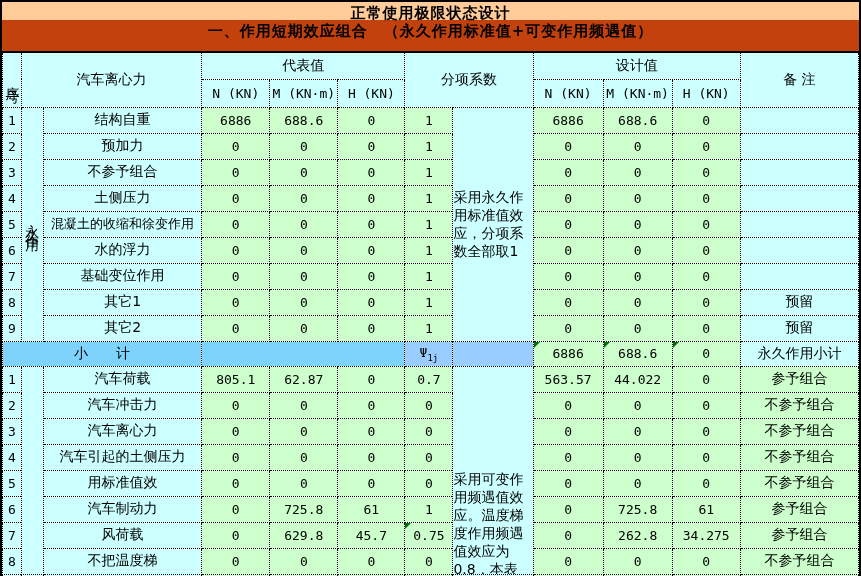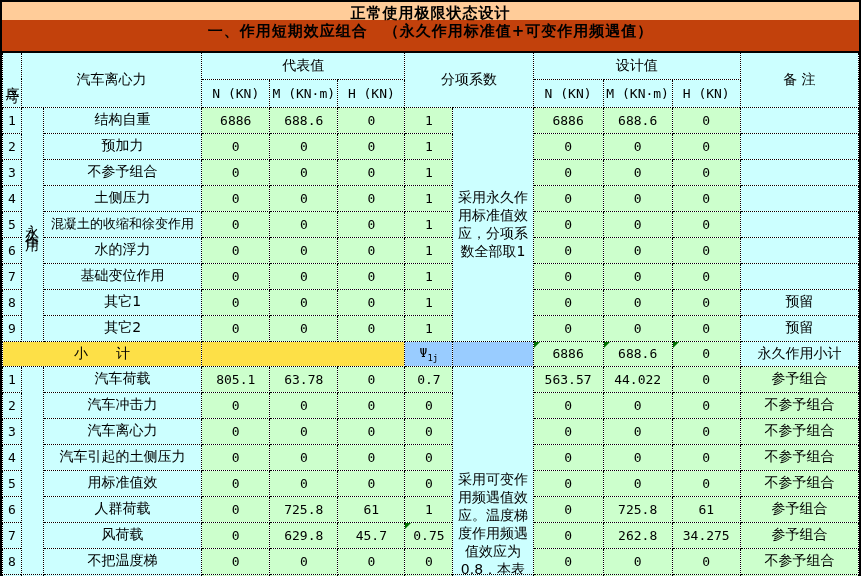--- a/index.html
+++ b/index.html
@@ -8,27 +8,27 @@
   .bar{width:100%;text-align:center;font-weight:bold;font-size:15px;letter-spacing:1px;}
   .bar-title{background:#FFCC99;height:18px;line-height:23px;}
   .bar-sub{background:#c2410c;height:31px;line-height:22px;}
   table{border-collapse:collapse;table-layout:fixed;width:857px;border-top:2px solid #000;}
   td{border:1px dotted #000;padding:0;text-align:center;vertical-align:middle;
      font-size:14px;overflow:hidden;white-space:nowrap;}
   tr.hr1{height:27px;} tr.hr2{height:28px;}
   tr.row{height:26px;} tr.subrow{height:25px;}
   .cyan{background:#CCFFFF;}
   .green{background:#CCFFCC;}
-  .lblue{background:#fde047;}
+  .lblue{background:#7dd3fc;}
   .sel{background:#99CCFF;}
   .num{font-family:"DejaVu Sans Mono",monospace;font-size:13px;}
   .vert{writing-mode:vertical-rl;text-orientation:upright;display:inline-block;
         letter-spacing:5px;font-size:14px;line-height:20px;}
   .vbottom{vertical-align:bottom;}
-  .notetext{white-space:pre-line;font-size:14px;line-height:18px;text-align:center;}
+  .notetext{white-space:pre-line;font-size:14px;line-height:18px;text-align:left;}
   .push-down{position:relative;top:22px;}
   .tri{position:relative;}
   .tri::before{content:"";position:absolute;top:0;left:0;width:0;height:0;
         border-top:6px solid #007000;border-right:6px solid transparent;}
   sub{font-size:9px;}
 </style>
 </head>
 <body>
 
 <div class="sheet">
@@ -194,21 +194,21 @@
       <td class="green num tri">688.6</td>
       <td class="green num tri">0</td>
       <td class="cyan">永久作用小计</td>
     </tr>
 
     <tr class="row">
       <td class="cyan num">1</td>
       <td rowspan="8" class="cyan vbottom"><span class="vert push-down">可变作用</span></td>
       <td class="cyan">汽车荷载</td>
       <td class="green num">805.1</td>
-      <td class="green num">63.78</td>
+      <td class="green num">62.87</td>
       <td class="green num">0</td>
       <td class="green num">0.7</td>
       <td rowspan="8" class="cyan vbottom">
             <div class="notetext push-down">采用可变作
 用频遇值效
 应。温度梯
 度作用频遇
 值效应为
 0.8，本表
 不把温度梯</div>
@@ -261,21 +261,21 @@
       <td class="green num">0</td>
       <td class="green num">0</td>
       <td class="green num">0</td>
       <td class="green num">0</td>
       <td class="green num">0</td>
       <td class="green num">0</td>
       <td class="green">不参予组合</td>
     </tr>
     <tr class="row">
       <td class="cyan num">6</td>
-      <td class="cyan">人群荷载</td>
+      <td class="cyan">汽车制动力</td>
       <td class="green num">0</td>
       <td class="green num">725.8</td>
       <td class="green num">61</td>
       <td class="green num">1</td>
       <td class="green num">0</td>
       <td class="green num">725.8</td>
       <td class="green num">61</td>
       <td class="green">参予组合</td>
     </tr>
     <tr class="row">

